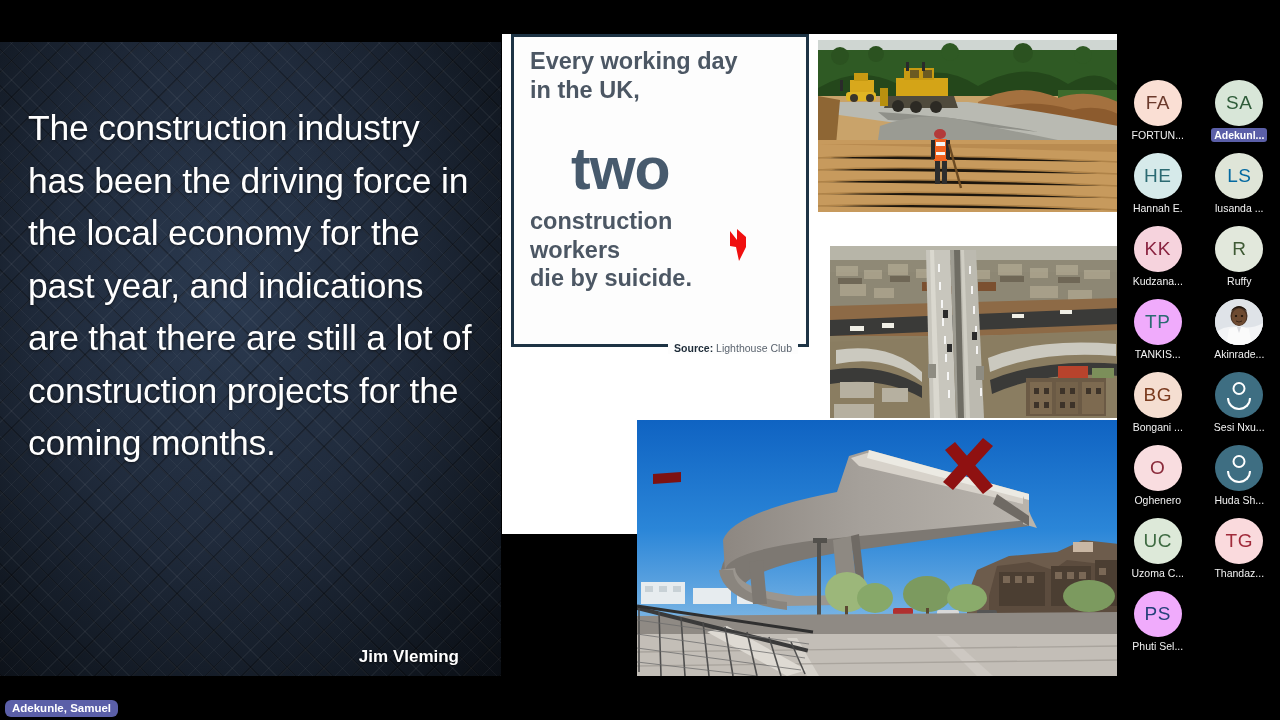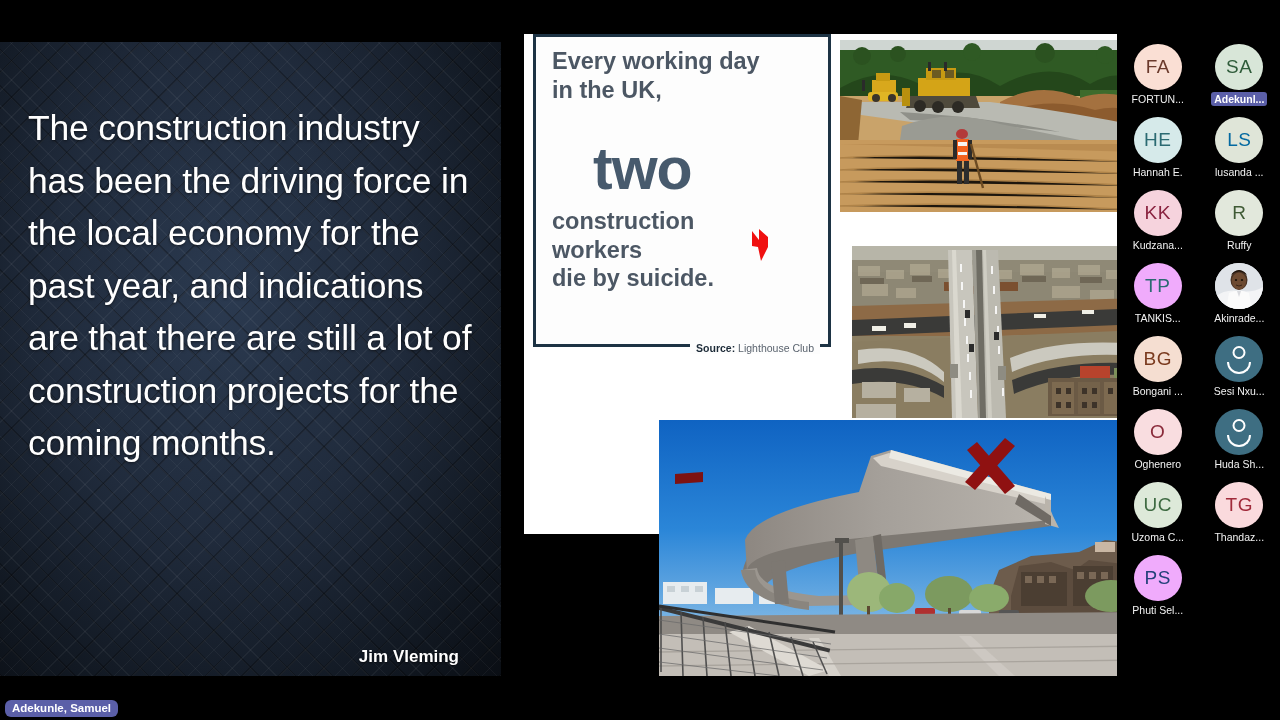--- a/index.html
+++ b/index.html
@@ -41,21 +41,21 @@
     text-shadow: 0 1px 2px rgba(0,0,0,.6);
   }
   #quote-brand {
     position: absolute; left: 40px; top: 630px;
     font-size: 19px; letter-spacing: .5px; color: #7b828c;
   }
   #quote-brand b { color: #b9bfc7; font-weight: bold; }
 
   
   #white-slide {
-    position: absolute; left: 524px; top: 34px; width: 615px; height: 500px;
+    position: absolute; left: 502px; top: 34px; width: 615px; height: 500px;
     background: #ffffff;
   }
 
   
   #infographic {
     position: absolute; left: 9px; top: 0px; width: 298px; height: 313px;
     background: #fdfdfd;
     border: 3px solid #1d3344;
   }
   #info-line1, #info-line2 {
@@ -103,21 +103,21 @@
     overflow: hidden; background: #1f6fc4;
   }
 
   
   #rail {
     position: absolute; left: 1117px; top: 0; width: 163px; height: 720px;
     background: #000;
     display: grid;
     grid-template-columns: 1fr 1fr;
     align-content: start;
-    padding-top: 44px;
+    padding-top: 80px;
     row-gap: 11px;
   }
   .p-tile {
     position: relative;
     height: 62px;
     display: flex; flex-direction: column; align-items: center;
   }
   .p-av {
     width: 48px; height: 48px; border-radius: 50%;
     display: flex; align-items: center; justify-content: center;

